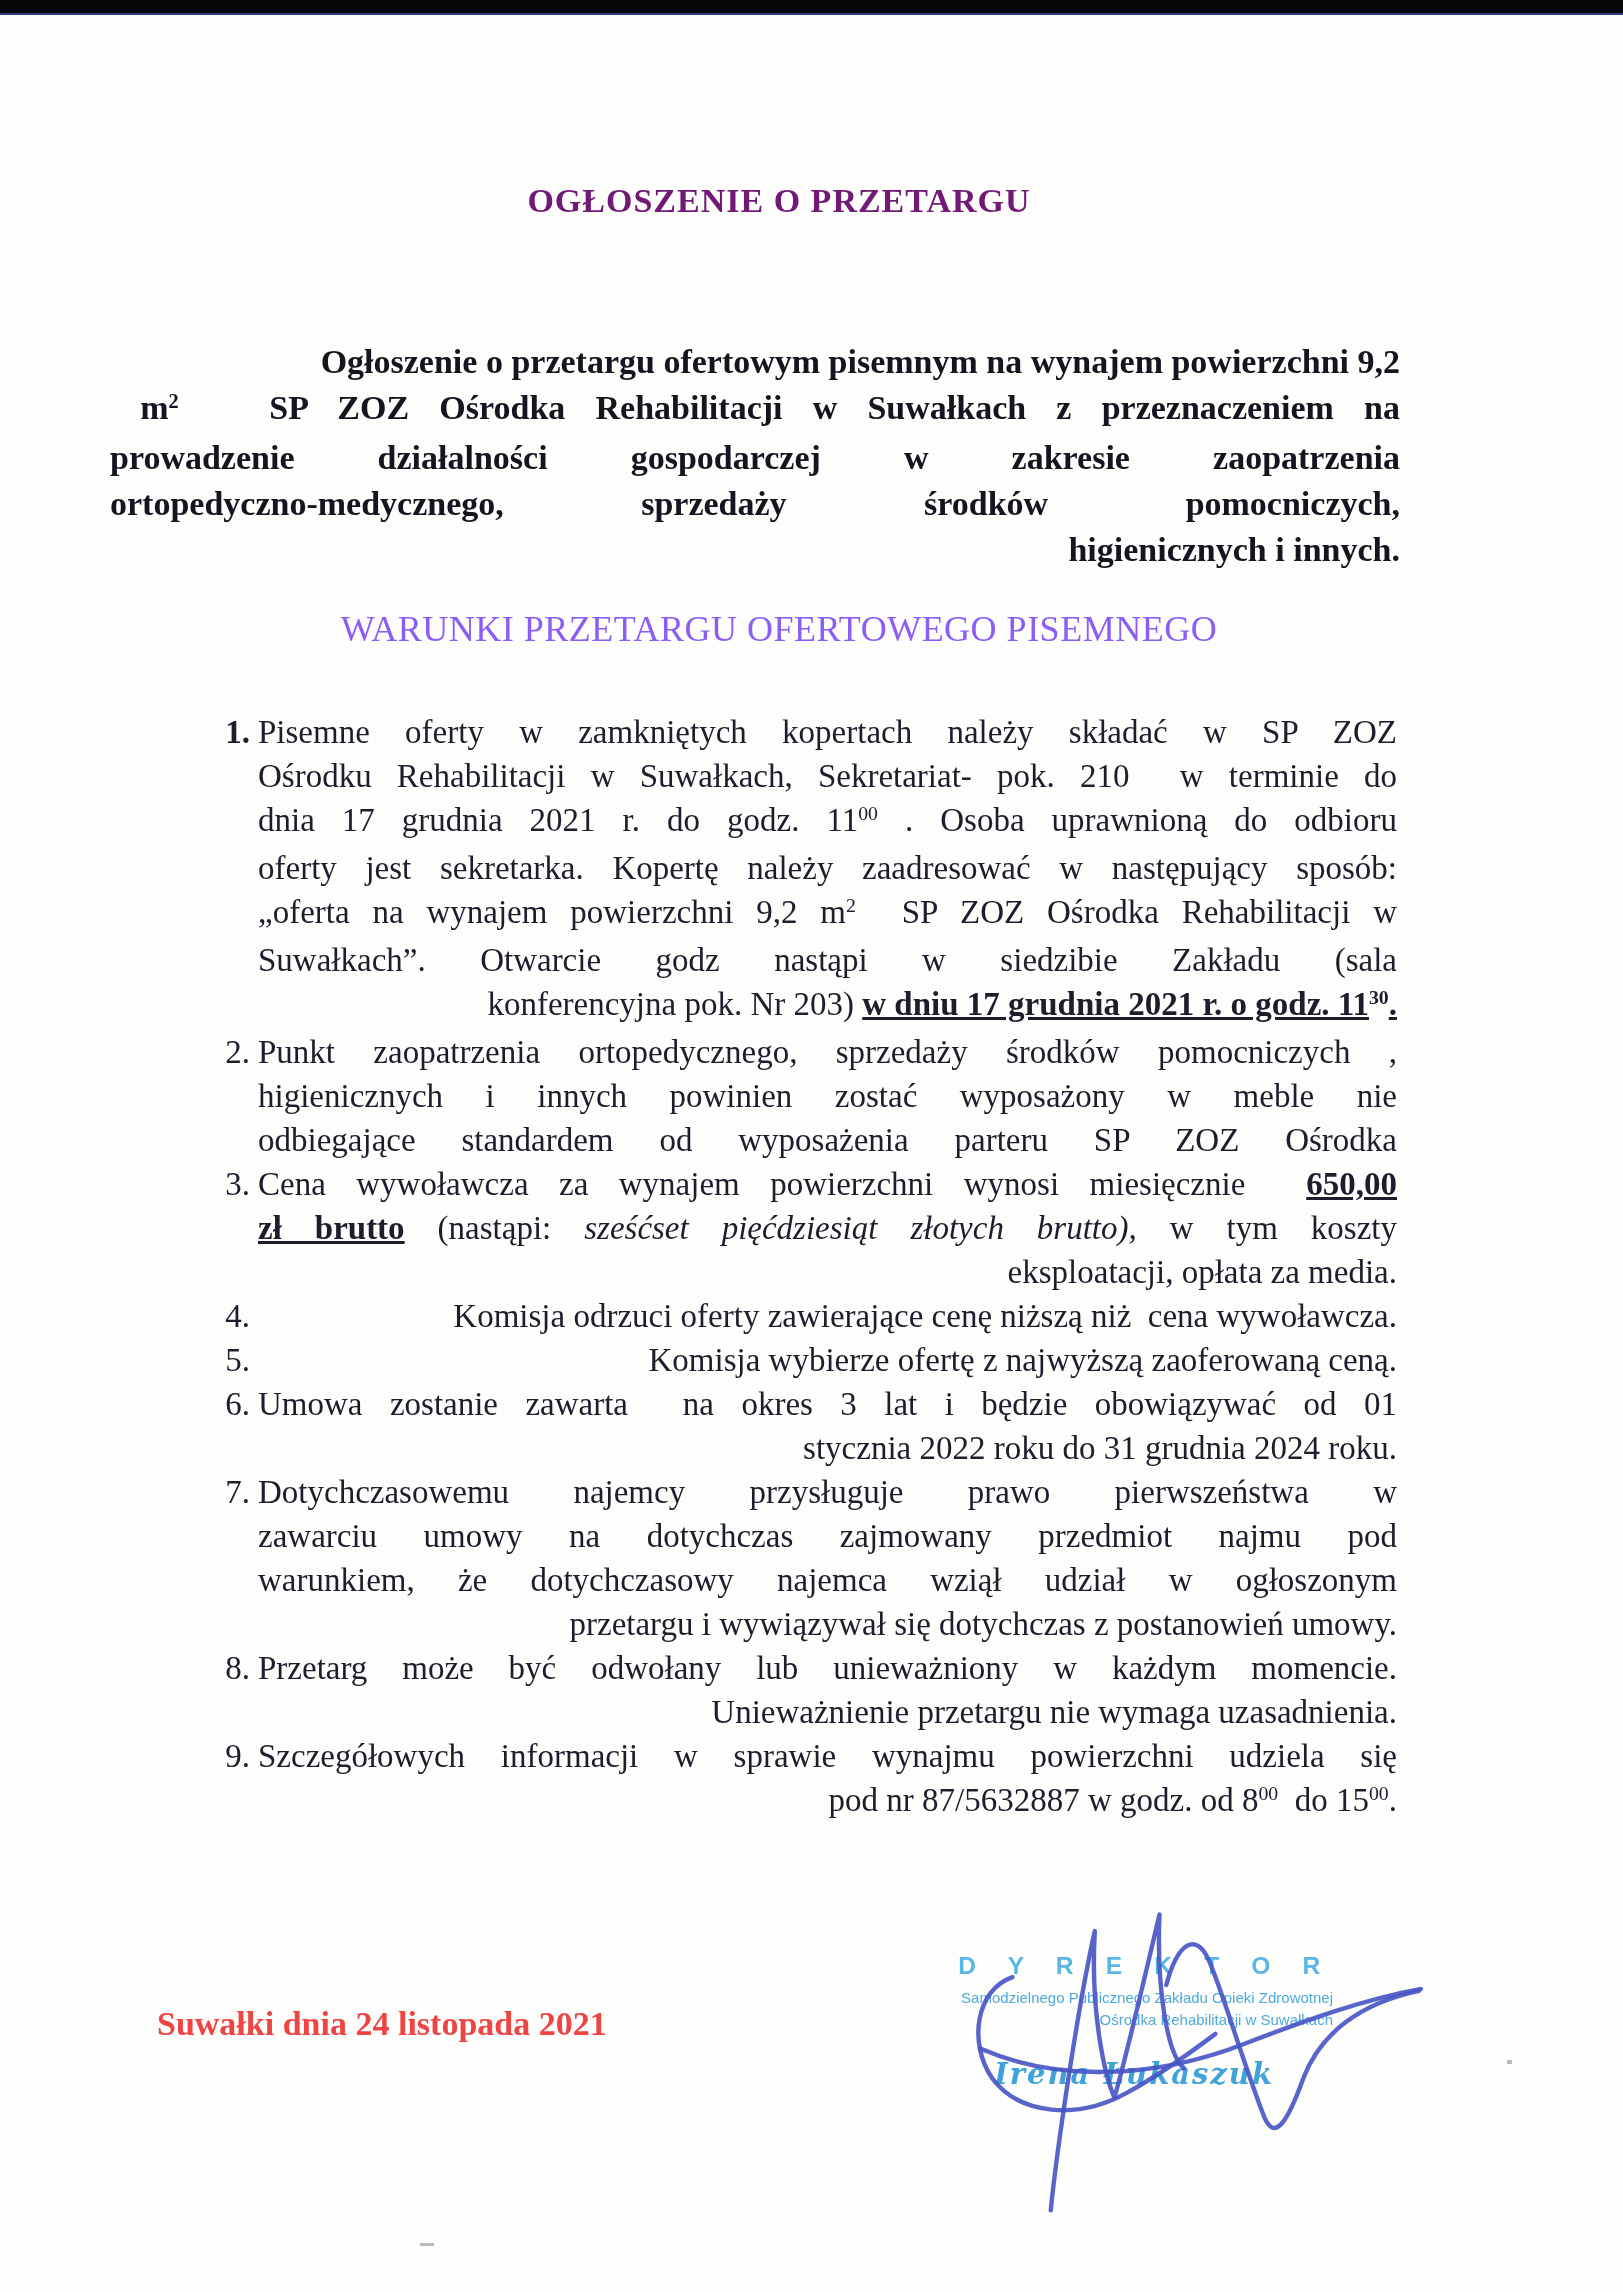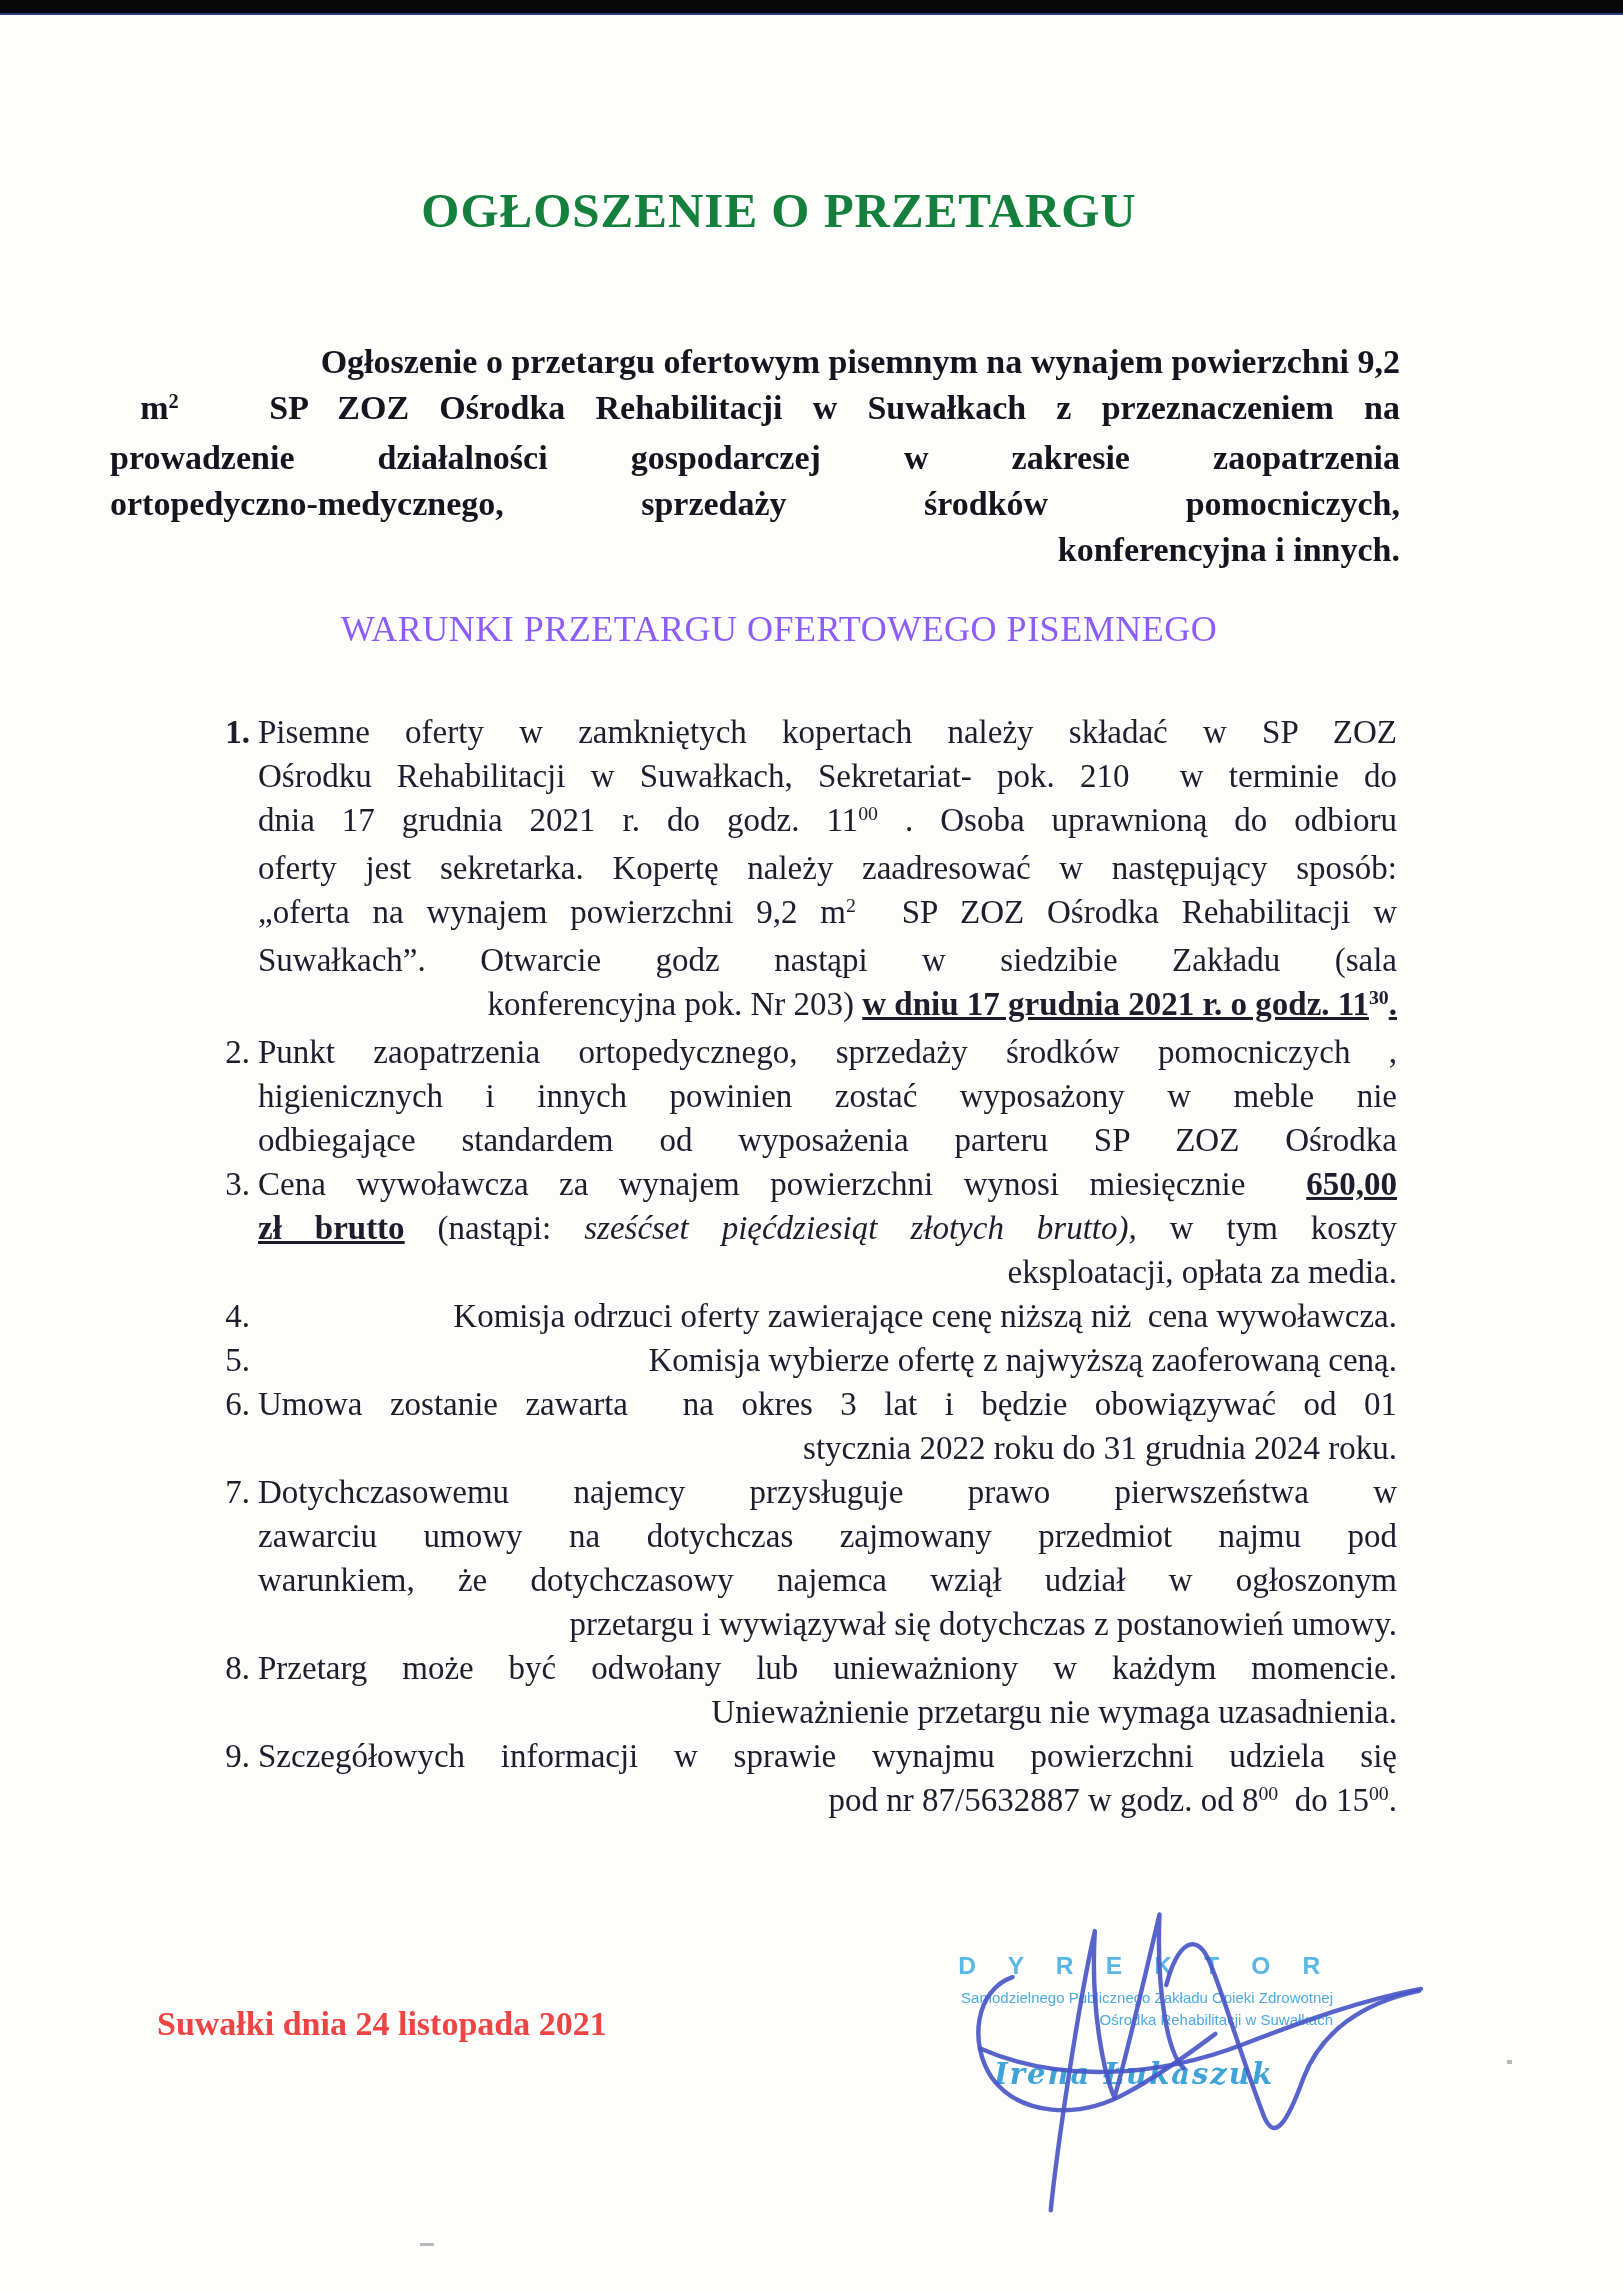--- a/index.html
+++ b/index.html
@@ -8,22 +8,22 @@
     background:#fdfdfc; overflow:hidden;
     font-family:"Liberation Serif", serif; color:#1d1d2c;
   }
   
   #scan-bar {
     position:absolute; left:0; top:0; width:1623px; height:12.7px;
     background:#070708; border-bottom:2.9px solid #2d3c7c;
   }
   #doc-title {
     position:absolute; left:137px; top:182px; width:1284px;
-    text-align:center; font-size:49px; font-weight:bold;
-    letter-spacing:1px; color:#15803d;
+    text-align:center; font-size:34px; font-weight:bold;
+    letter-spacing:1px; color:#701a75;
   }
   #intro {
     position:absolute; left:110px; top:339px; width:1290px;
     font-size:34px; font-weight:bold; line-height:46px; color:#15151f;
   }
   #conditions-heading {
     position:absolute; left:137px; top:608px; width:1284px;
     text-align:center; font-size:36px; letter-spacing:0.5px; color:#8b5cf6;
   }
   #terms-list {
@@ -75,21 +75,21 @@
 <div id="page">
   <div id="scan-bar"></div>
 
   <div id="doc-title">OGŁOSZENIE O PRZETARGU</div>
 
   <div id="intro">
       <div class="ln"><span>Ogłoszenie o przetargu ofertowym pisemnym na wynajem powierzchni 9,2</span></div>
       <div class="ln just"><span>&nbsp;m</span><span class="sup">2</span><span>&nbsp;&nbsp;&nbsp;SP ZOZ Ośrodka Rehabilitacji w Suwałkach z przeznaczeniem na</span></div>
       <div class="ln just"><span>prowadzenie działalności gospodarczej w zakresie zaopatrzenia</span></div>
       <div class="ln just"><span>ortopedyczno-medycznego, sprzedaży środków pomocniczych,</span></div>
-      <div class="ln"><span>konferencyjna i innych.</span></div>
+      <div class="ln"><span>higienicznych i innych.</span></div>
     </div>
 
   <div id="conditions-heading">WARUNKI PRZETARGU OFERTOWEGO PISEMNEGO</div>
 
   <div id="terms-list">
       <div class="item">
         <span class="num">1.</span>
         <div>
           <div class="ln just"><span>Pisemne oferty w zamkniętych kopertach należy składać w SP ZOZ</span></div>
           <div class="ln just"><span>Ośrodku Rehabilitacji w Suwałkach, Sekretariat- pok. 210&nbsp; w terminie do</span></div>

